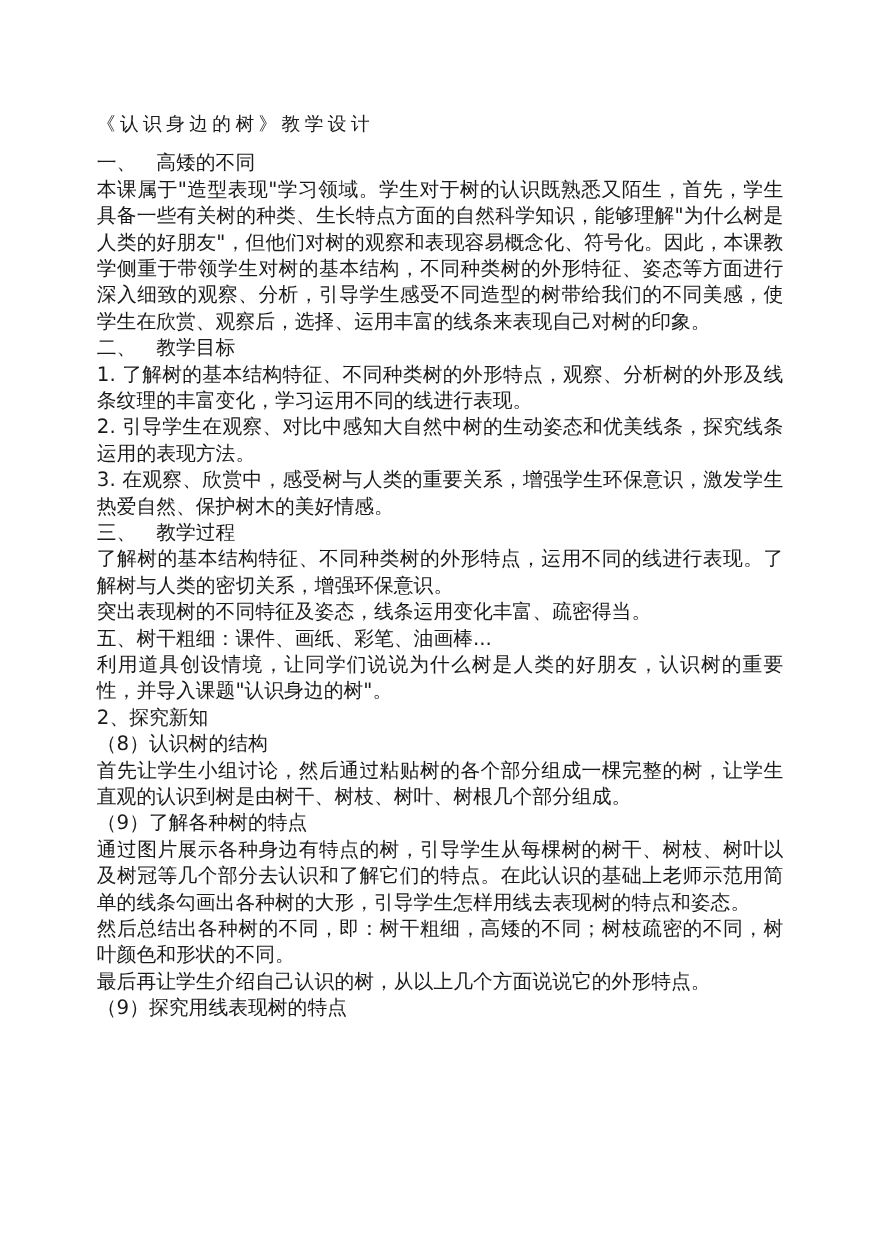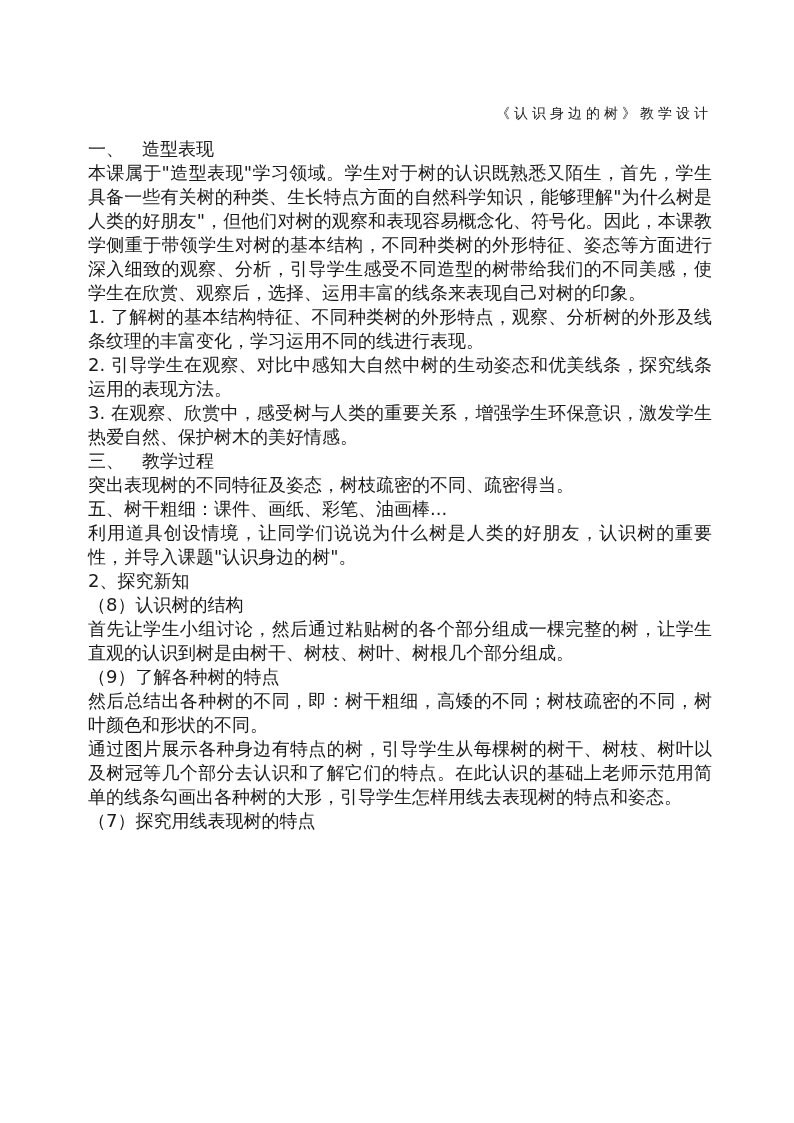--- a/index.html
+++ b/index.html
@@ -14,50 +14,53 @@
     color: #1a1a1a;
     overflow: hidden;
   }
   .doc {
     position: absolute;
     left: 88px;
     top: 100px;
     width: 624px;
   }
   .title {
-    font-size: 14px;
+    font-size: 17px;
     font-weight: normal;
-    text-align: right;
+    text-align: left;
     letter-spacing: 4px;
     line-height: 26px;
     margin: 0 0 11px 0;
   }
   .para {
     font-size: 18px;
     line-height: 24px;
     margin: 0;
     text-align: justify;
     word-break: break-all;
     white-space: pre-wrap;
   }
 </style>
 </head>
 <body>
 
 <div class="doc">
   <h1 class="title">《认识身边的树》教学设计</h1>
-  <p class="para">一、　造型表现</p>
+  <p class="para">一、　高矮的不同</p>
   <p class="para">本课属于"造型表现"学习领域。学生对于树的认识既熟悉又陌生，首先，学生具备一些有关树的种类、生长特点方面的自然科学知识，能够理解"为什么树是人类的好朋友"，但他们对树的观察和表现容易概念化、符号化。因此，本课教学侧重于带领学生对树的基本结构，不同种类树的外形特征、姿态等方面进行深入细致的观察、分析，引导学生感受不同造型的树带给我们的不同美感，使学生在欣赏、观察后，选择、运用丰富的线条来表现自己对树的印象。</p>
+  <p class="para">二、　教学目标</p>
   <p class="para">1. 了解树的基本结构特征、不同种类树的外形特点，观察、分析树的外形及线条纹理的丰富变化，学习运用不同的线进行表现。</p>
   <p class="para">2. 引导学生在观察、对比中感知大自然中树的生动姿态和优美线条，探究线条运用的表现方法。</p>
   <p class="para">3. 在观察、欣赏中，感受树与人类的重要关系，增强学生环保意识，激发学生热爱自然、保护树木的美好情感。</p>
   <p class="para">三、　教学过程</p>
-  <p class="para">突出表现树的不同特征及姿态，树枝疏密的不同、疏密得当。</p>
+  <p class="para">了解树的基本结构特征、不同种类树的外形特点，运用不同的线进行表现。了解树与人类的密切关系，增强环保意识。</p>
+  <p class="para">突出表现树的不同特征及姿态，线条运用变化丰富、疏密得当。</p>
   <p class="para">五、树干粗细：课件、画纸、彩笔、油画棒...</p>
   <p class="para">利用道具创设情境，让同学们说说为什么树是人类的好朋友，认识树的重要性，并导入课题"认识身边的树"。</p>
   <p class="para">2、探究新知</p>
   <p class="para">（8）认识树的结构</p>
   <p class="para">首先让学生小组讨论，然后通过粘贴树的各个部分组成一棵完整的树，让学生直观的认识到树是由树干、树枝、树叶、树根几个部分组成。</p>
   <p class="para">（9）了解各种树的特点</p>
+  <p class="para">通过图片展示各种身边有特点的树，引导学生从每棵树的树干、树枝、树叶以及树冠等几个部分去认识和了解它们的特点。在此认识的基础上老师示范用简单的线条勾画出各种树的大形，引导学生怎样用线去表现树的特点和姿态。</p>
   <p class="para">然后总结出各种树的不同，即：树干粗细，高矮的不同；树枝疏密的不同，树叶颜色和形状的不同。</p>
-  <p class="para">通过图片展示各种身边有特点的树，引导学生从每棵树的树干、树枝、树叶以及树冠等几个部分去认识和了解它们的特点。在此认识的基础上老师示范用简单的线条勾画出各种树的大形，引导学生怎样用线去表现树的特点和姿态。</p>
-  <p class="para">（7）探究用线表现树的特点</p>
+  <p class="para">最后再让学生介绍自己认识的树，从以上几个方面说说它的外形特点。</p>
+  <p class="para">（9）探究用线表现树的特点</p>
 </div>
 
 </body></html>

